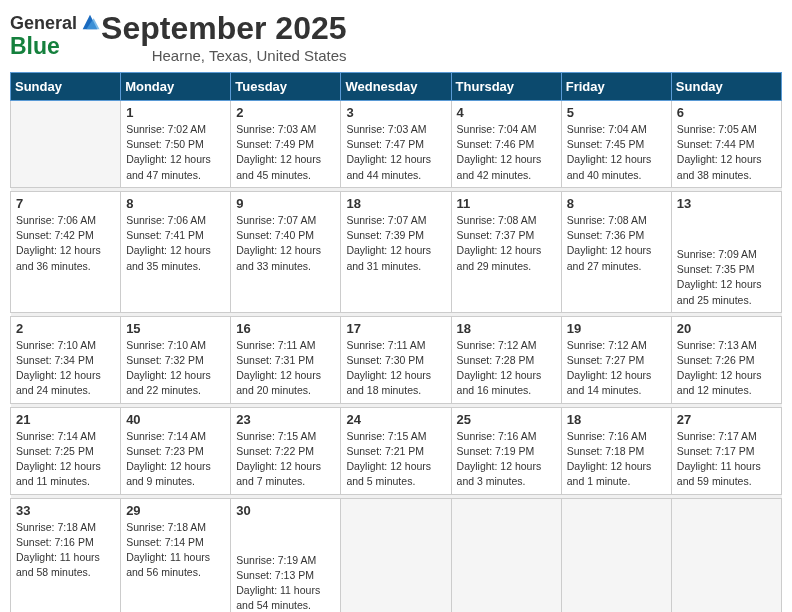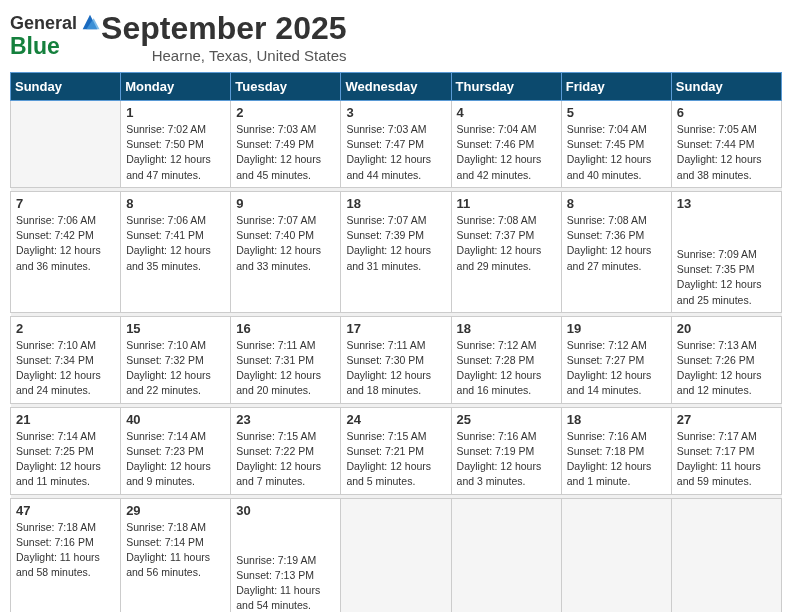--- a/index.html
+++ b/index.html
@@ -338,21 +338,21 @@
 Sunset: 7:17 PM
 Daylight: 11 hours
 and 59 minutes.</div>
         </td>
       </tr>
       <tr class="row-spacer">
         <td colspan="7"></td>
       </tr>
       <tr>
         <td>
-          <span class="day-num">47</span>
+          <span class="day-num">33</span>
           <div class="day-info" style="white-space: pre-line;">Sunrise: 7:18 AM
 Sunset: 7:16 PM
 Daylight: 11 hours
 and 58 minutes.</div>
         </td>
         <td>
           <span class="day-num">29</span>
           <div class="day-info" style="white-space: pre-line;">Sunrise: 7:18 AM
 Sunset: 7:14 PM
 Daylight: 11 hours

